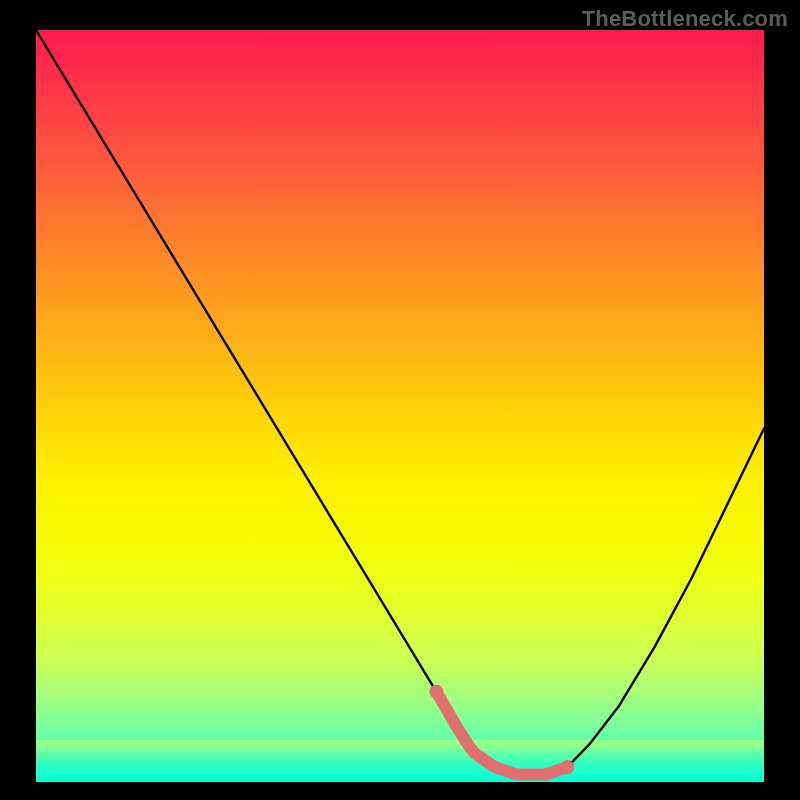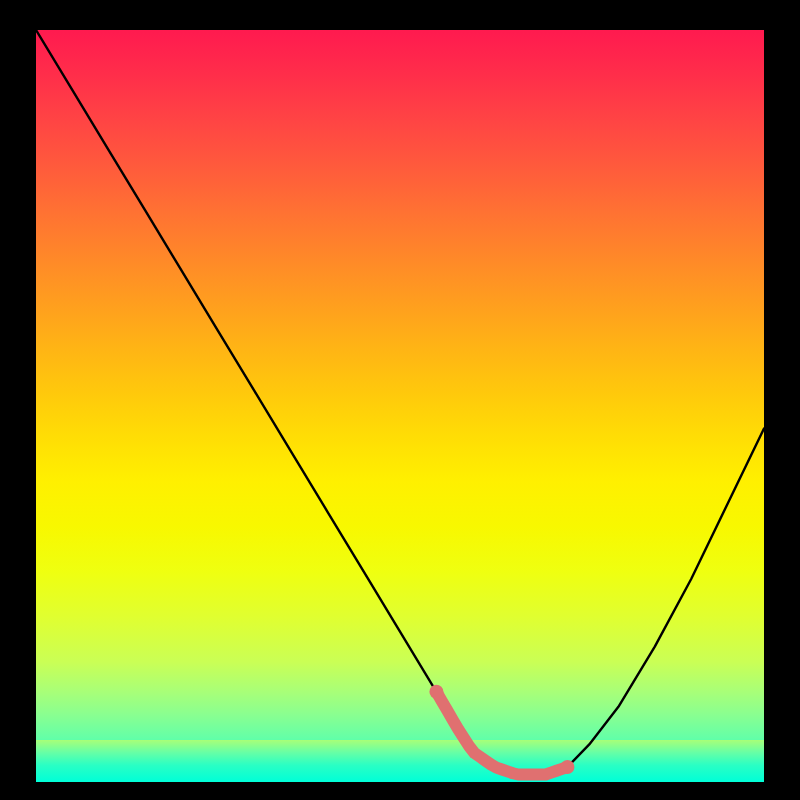--- a/index.html
+++ b/index.html
@@ -78,20 +78,21 @@
     width: 728px;
     height: 752px;
     z-index: 3;
   }
 </style>
 </head>
 <body>
 
 <div class="container">
 
+  <div class="watermark">TheBottleneck.com</div>
 
   <div class="gradient-box"></div>
 
   <div class="green-band"></div>
 
   <svg class="chart-svg" viewBox="0 0 728 752" preserveAspectRatio="none">
     <path d="M0.00 0.00 L36.40 60.16 L72.80 120.32 L109.20 180.48 L145.60 240.64 L182.00 300.80 L218.40 360.96 L254.80 421.12 L291.20 481.28 L327.60 541.44 L364.00 601.60 L400.40 661.76 L422.24 699.36 L436.80 721.92 L458.64 736.96 L480.48 744.48 L495.04 744.48 L509.60 744.48 L531.44 736.96 L553.28 714.40 L582.40 676.80 L618.80 616.64 L655.20 548.96 L691.60 473.76 L728.00 398.56" id="curve-path" fill="none" stroke="#000000" stroke-width="2.4" stroke-linecap="round" stroke-linejoin="round"></path>
     <path d="M400.40 661.76 L405.86 671.16 L411.32 680.56 L416.78 689.96 L422.24 699.36 L427.70 707.82 L433.16 716.28 L438.62 723.17 L444.08 726.93 L449.54 730.69 L455.00 734.45 L460.46 737.59 L465.92 739.47 L471.38 741.35 L476.84 743.23 L482.30 744.48 L487.76 744.48 L493.22 744.48 L498.68 744.48 L504.14 744.48 L509.60 744.48 L515.06 742.60 L520.52 740.72 L525.98 738.84 L531.44 736.96" id="highlight-path" fill="none" stroke="#e07070" stroke-width="12" stroke-linecap="round" stroke-linejoin="round"></path>
     <circle id="dot-left" r="7" fill="#e07070" cx="400.40" cy="661.76"></circle>
     <circle id="dot-right" r="7" fill="#e07070" cx="531.44" cy="736.96"></circle>

